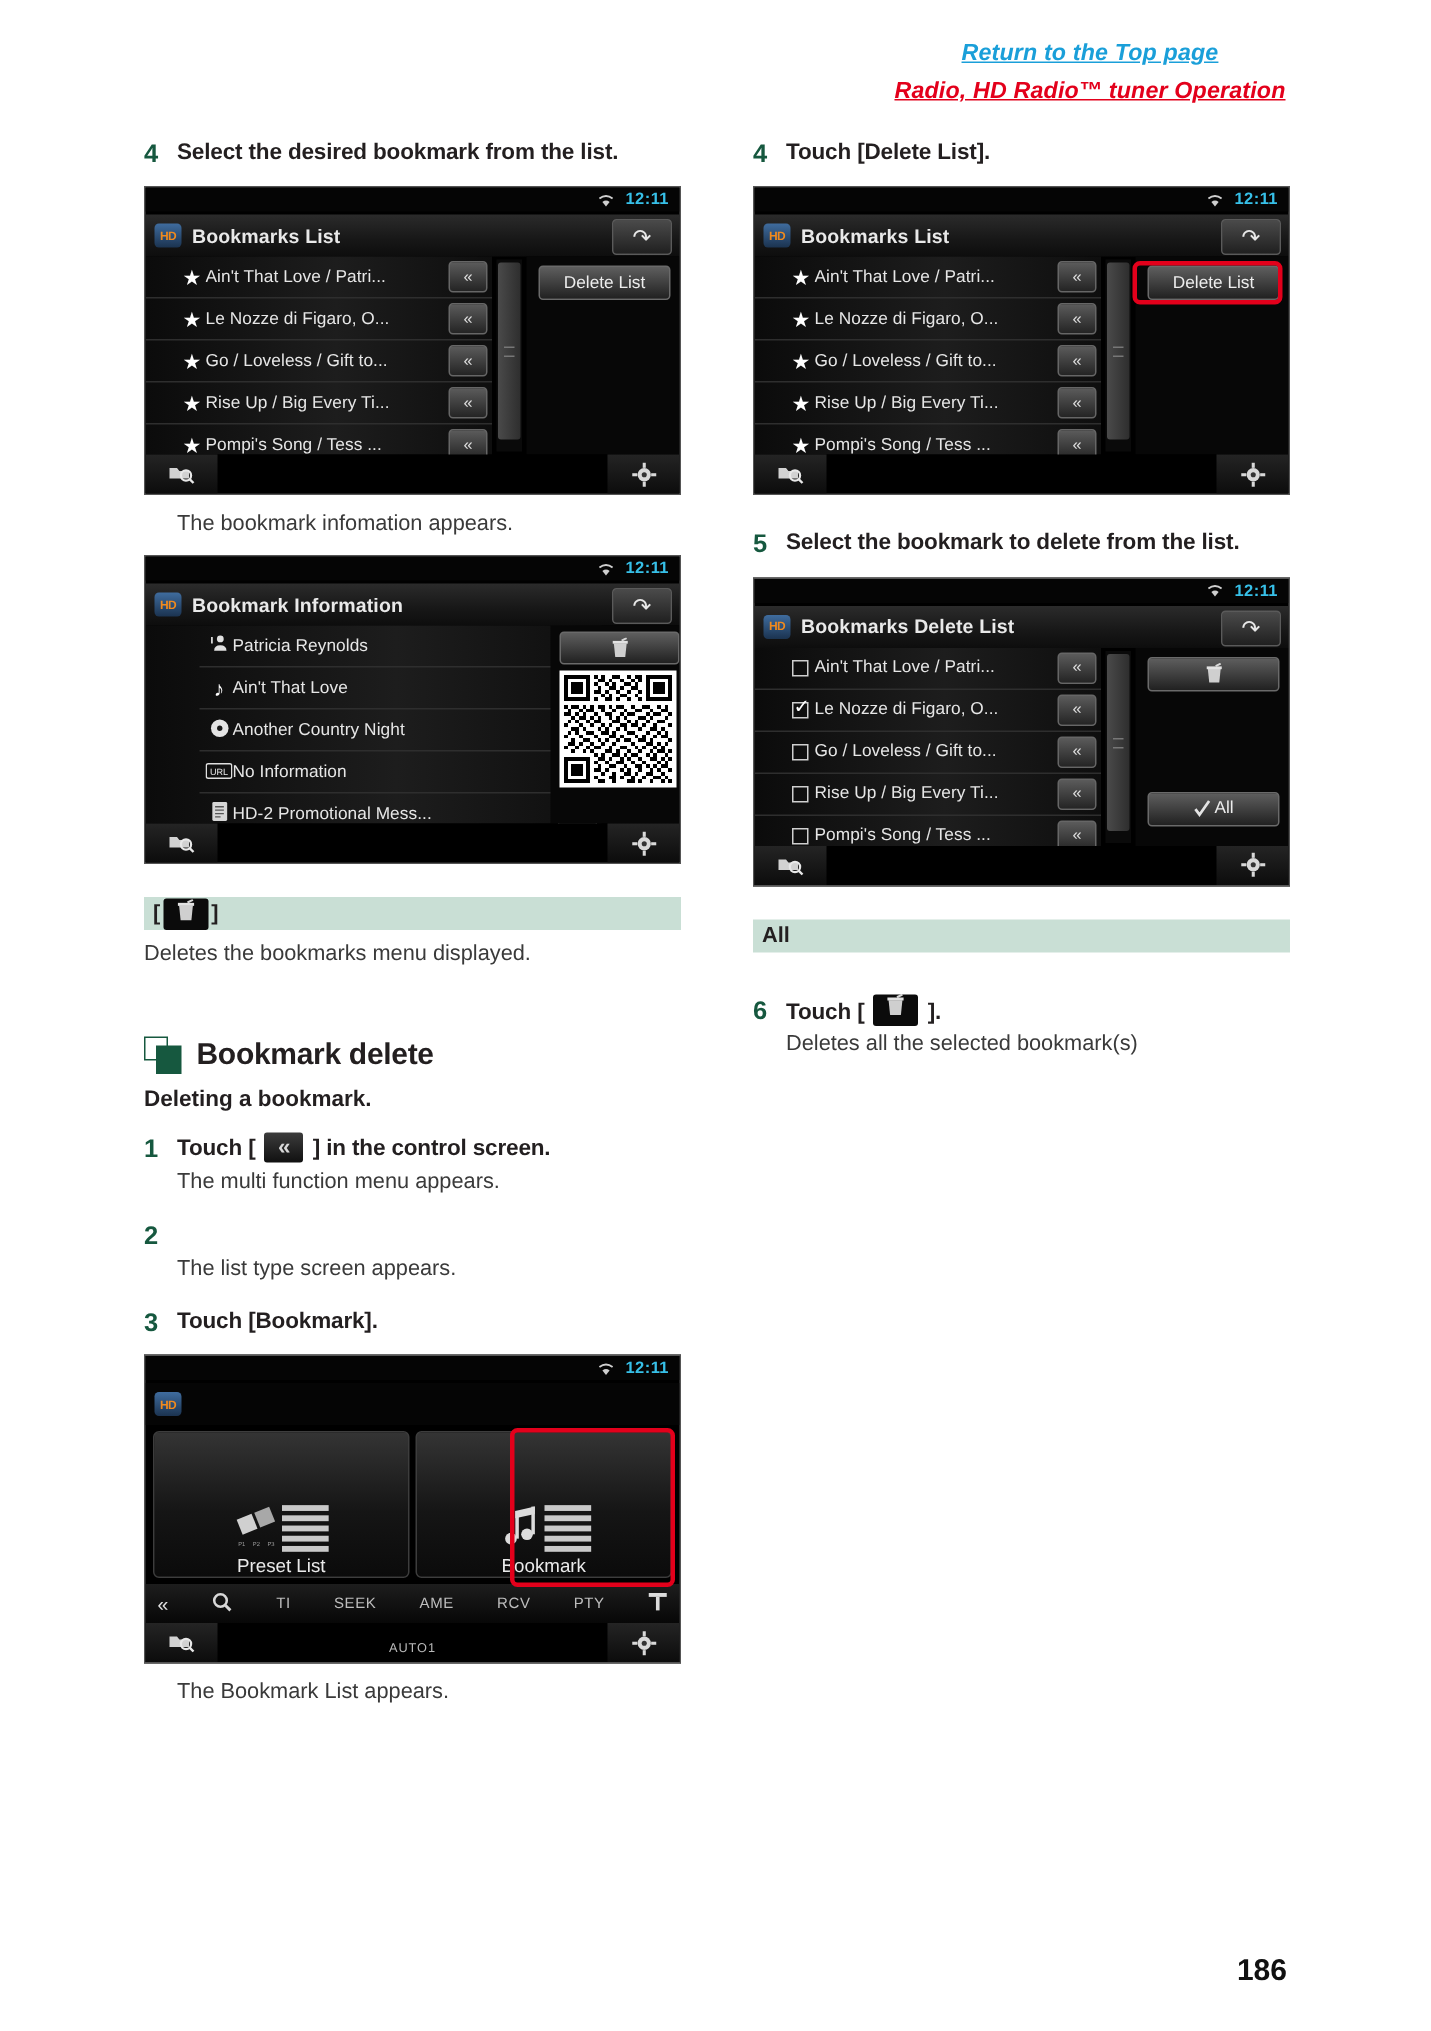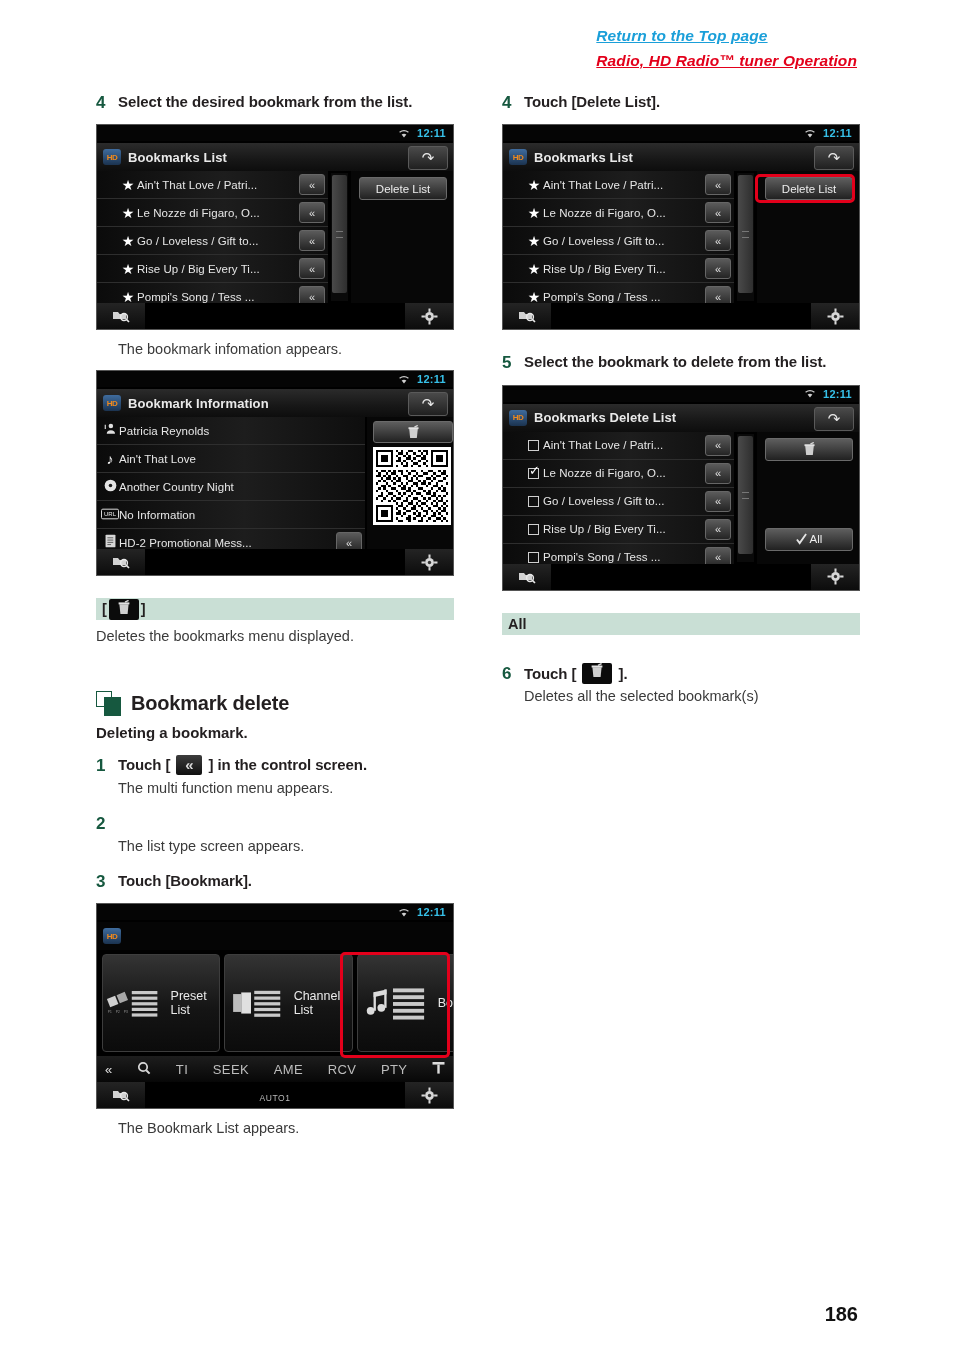--- a/index.html
+++ b/index.html
@@ -14,21 +14,21 @@
     font-family: "Liberation Sans", sans-serif;
     color: #231f20;
     overflow: hidden;
   }
 
   
   .page-header {
     position: absolute;
     top: 26px;
     right: 97px;
-    text-align: left;
+    text-align: center;
     line-height: 1.35;
   }
   .hdr-link {
     font-size: 15.5px;
     font-weight: bold;
     font-style: italic;
     color: #1a9fd9;
     text-decoration: underline;
     display: block;
     letter-spacing: 0.1px;
@@ -413,44 +413,44 @@
     gap: 4px;
     padding: 4px 5px;
     box-sizing: border-box;
   }
   .tile {
     flex: 1 1 0;
     background: linear-gradient(#343434,#151515 55%,#0b0b0b);
     border-radius: 4px;
     border: 1px solid #3d3d3d;
     display: flex;
-    flex-direction: row;
+    flex-direction: column;
     align-items: center;
     justify-content: flex-end;
-    gap: 10px;
+    gap: 0;
   }
   .tile-label {
     color: #eaeaea;
     font-size: 12.5px;
   }
   .fn-bar {
     position: absolute;
     left: 0; right: 0;
     bottom: 26px;
     height: 26px;
     background: linear-gradient(#1d1d1d,#070707);
     display: flex;
     align-items: center;
     justify-content: space-between;
     padding: 0 8px;
     box-sizing: border-box;
   }
   .fn-item {
     color: #bdbdbd;
-    font-size: 13px;
+    font-size: 10px;
     letter-spacing: 0.4px;
   }
   .fn-item.big { font-size: 13px; color: #e0e0e0; }
   .auto-lbl {
     position: absolute;
     left: 50%;
     transform: translateX(-50%);
     bottom: 5px;
     color: #b9b9b9;
     font-size: 8.5px;
@@ -591,21 +591,21 @@
       <span class="dev-clock">12:11</span>
     </div>
     <div class="dev-title-bar">
       <span class="hd-badge">
           <span>HD</span>
         </span>
       <span class="dev-title">Bookmark Information</span>
       <span class="back-btn">↷</span>
     </div>
     <div class="dev-body">
-      <div class="list-area" style="width:268px;">
+      <div class="list-area" style="width:268px;padding-left:36px;">
         <div class="li" style="padding-left:4px;">
           <span class="star">
             <svg width="14" height="14" viewBox="0 0 16 16">
                 <circle cx="9" cy="4.5" r="2.6" fill="#e0e0e0"></circle>
                 <path d="M4.3 13.5 q0-4.2 4.7-4.2 q4.7 0 4.7 4.2z" fill="#e0e0e0"></path>
                 <path d="M2.6 3 L2.6 8" stroke="#e0e0e0" stroke-width="1.3"></path>
               </svg>
           </span>
           <span class="ltext">Patricia Reynolds</span>
         </div>
@@ -985,34 +985,20 @@
           <g fill="#9a9a9a" font-size="4" font-family="Liberation Sans, sans-serif">
               <text x="6" y="32">P1</text>
               <text x="16" y="32">P2</text>
               <text x="26" y="32">P3</text>
             </g>
         </svg>
         <span class="tile-label">Preset List</span>
       </div>
       <div class="tile">
         <svg width="70" height="38" viewBox="0 0 72 38">
-          <rect x="10" y="8" width="10" height="22" fill="#bdbdbd"></rect>
-            <rect x="20" y="6" width="12" height="26" fill="#e0e0e0"></rect>
-          <g fill="#c9c9c9">
-              <rect x="36" y="4" width="32" height="4"></rect>
-              <rect x="36" y="11" width="32" height="4"></rect>
-              <rect x="36" y="18" width="32" height="4"></rect>
-              <rect x="36" y="25" width="32" height="4"></rect>
-              <rect x="36" y="32" width="32" height="4"></rect>
-            </g>
-        </svg>
-        <span class="tile-label">Channel List</span>
-      </div>
-      <div class="tile">
-        <svg width="70" height="38" viewBox="0 0 72 38">
           <g fill="#dcdcdc">
               <circle cx="13" cy="27" r="4"></circle>
               <circle cx="24" cy="24" r="4"></circle>
               <rect x="16" y="8" width="2.4" height="19"></rect>
               <rect x="27" y="5" width="2.4" height="19"></rect>
               <path d="M16 8 L29.4 5 L29.4 10 L16 13 Z"></path>
             </g>
           <g fill="#c9c9c9">
               <rect x="36" y="4" width="32" height="4"></rect>
               <rect x="36" y="11" width="32" height="4"></rect>

